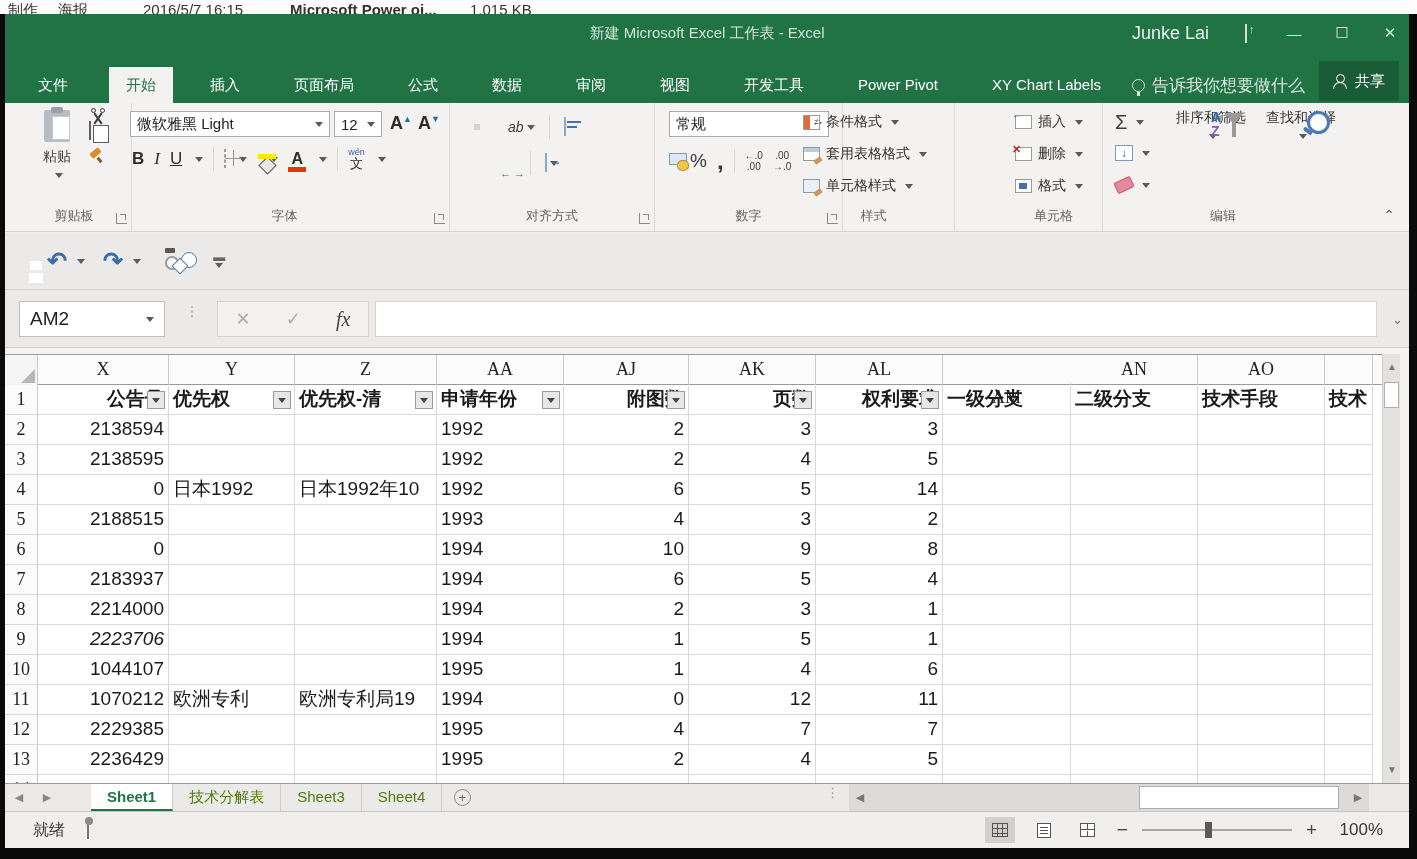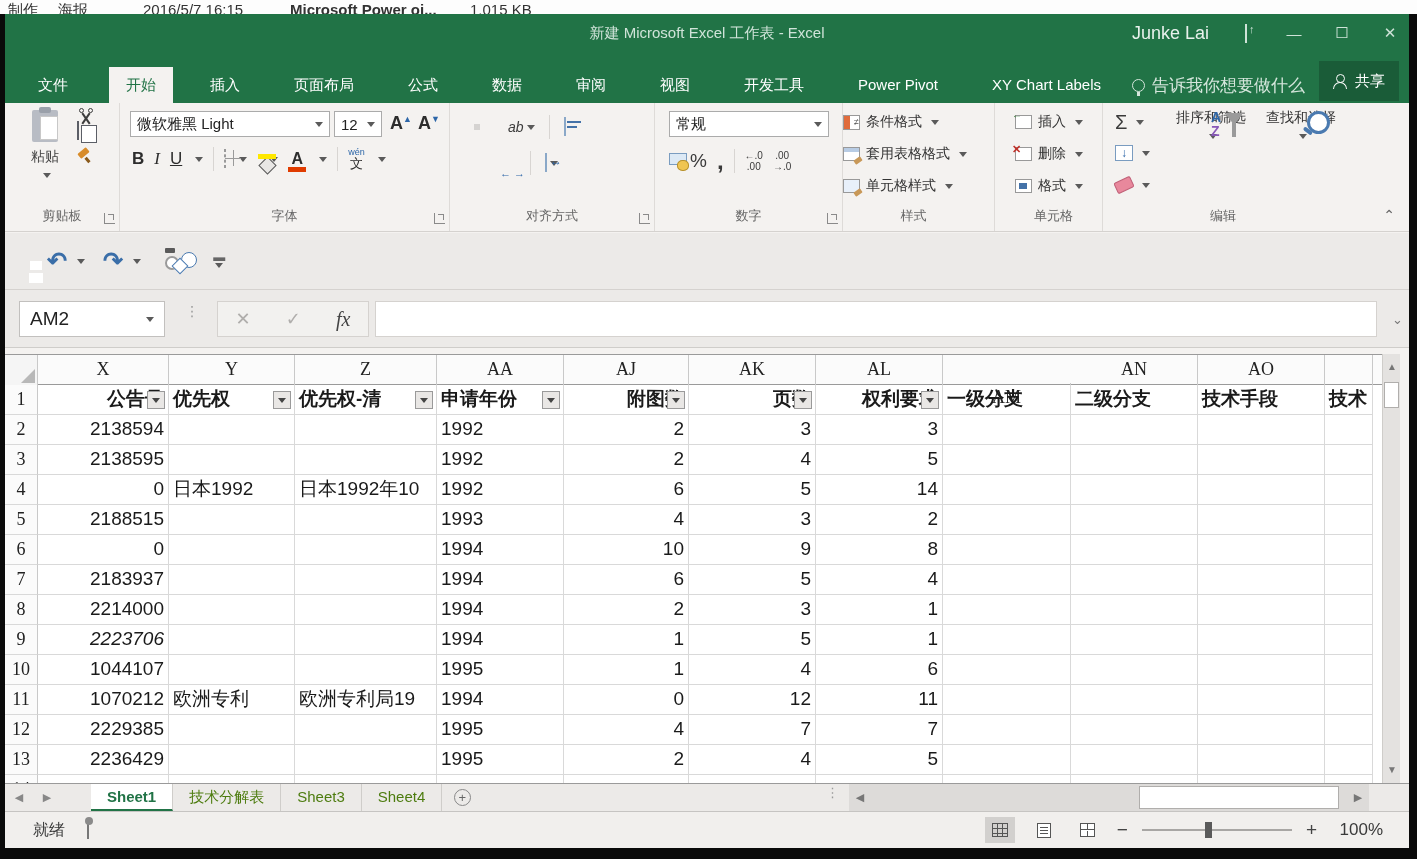--- a/index.html
+++ b/index.html
@@ -42,21 +42,21 @@
   
   #ribbon { position:absolute; left:0; top:89px; width:100%; height:129px; background:#f4f2f0; border-bottom:1px solid #d5d2cf; }
   .rgroup { position:absolute; top:0; height:128px; border-right:1px solid #dedbd8; }
   .glabel { position:absolute; bottom:6px; left:0; right:0; text-align:center; font-size:13px; color:#666; }
   .launcher { position:absolute; right:4px; bottom:7px; width:11px; height:11px; border-left:1px solid #8a8a8a; border-bottom:1px solid #8a8a8a; }
   .launcher::after { content:""; position:absolute; right:1px; top:1px; width:5px; height:5px; border-right:1px solid #8a8a8a; border-top:1px solid #8a8a8a; }
   .dd { display:inline-block; width:0; height:0; border-left:4px solid transparent; border-right:4px solid transparent; border-top:5px solid #5a5a5a; vertical-align:middle; margin-left:3px; }
   .rbtn-txt { font-size:14px; color:#333; white-space:nowrap; }
 
   
-  #g-clip { left:0; width:115px; }
+  #g-clip { left:12px; width:115px; }
   #paste-btn { position:absolute; left:14px; top:7px; width:52px; text-align:center; }
   .clipboard-icon { width:26px; height:32px; background:#b8bcc4; border-radius:2px; margin:0 auto; position:relative; }
   .clipboard-icon::before { content:""; position:absolute; left:7px; top:-3px; width:12px; height:6px; background:#9aa0aa; border-radius:2px; }
   .clipboard-icon::after { content:""; position:absolute; left:8px; top:6px; width:16px; height:22px; background:#fff; border:1px solid #c8c8c8; }
   #paste-btn .rbtn-txt { display:block; margin-top:6px; color:#444; }
   .clip-col { position:absolute; left:72px; top:10px; display:flex; flex-direction:column; gap:9px; }
   .scissors-icon { width:18px; height:16px; position:relative; }
   .scissors-icon::before, .scissors-icon::after { content:""; position:absolute; left:8px; top:-1px; width:2px; height:13px; background:#3d3d3d; }
   .scissors-icon::before { transform:rotate(35deg); }
   .scissors-icon::after { transform:rotate(-35deg); }
@@ -111,21 +111,21 @@
   #numfmt-combo { position:absolute; left:14px; top:8px; width:160px; }
   #num-row2 { position:absolute; left:14px; top:46px; display:flex; align-items:center; gap:10px; }
   .money-icon { width:22px; height:18px; position:relative; }
   .money-icon::before { content:""; position:absolute; left:0; top:1px; width:16px; height:10px; background:#dce9f5; border:1px solid #7a9cc0; }
   .money-icon::after { content:""; position:absolute; left:8px; top:8px; width:10px; height:9px; background:#f0c552; border:1px solid #b8922e; border-radius:45%; }
   .pct { font-size:19px; color:#3a3a3a; }
   .comma { font-size:24px; font-weight:bold; color:#3a3a3a; line-height:10px; }
   .dec-btn { font-size:10px; color:#3a3a3a; line-height:11px; white-space:pre; text-align:center; }
 
   
-  #g-style { left:828px; width:162px; }
+  #g-style { left:788px; width:162px; }
   .stack-btn { position:absolute; left:10px; display:flex; align-items:center; gap:6px; white-space:nowrap; }
   .cf-icon { width:17px; height:15px; border:1px solid #999; background:linear-gradient(to right,#e06c3c 0 6px,#fff 6px); position:relative; }
   .cf-icon::after { content:"≠"; position:absolute; right:0px; top:1px; font-size:9px; color:#555; }
   .ft-icon { width:17px; height:14px; border:1px solid #999; background:#fff; position:relative; }
   .ft-icon::before { content:""; position:absolute; left:0; top:0; width:15px; height:4px; background:#b8cce4; }
   .ft-icon::after { content:""; position:absolute; right:-3px; bottom:-3px; width:8px; height:5px; background:#c89858; border-radius:1px; transform:rotate(-35deg); }
   .cs-icon { width:17px; height:14px; border:1px solid #999; background:#e8f0fa; position:relative; }
   .cs-icon::after { content:""; position:absolute; right:-3px; bottom:-3px; width:8px; height:5px; background:#c89858; border-radius:1px; transform:rotate(-35deg); }
 
   

